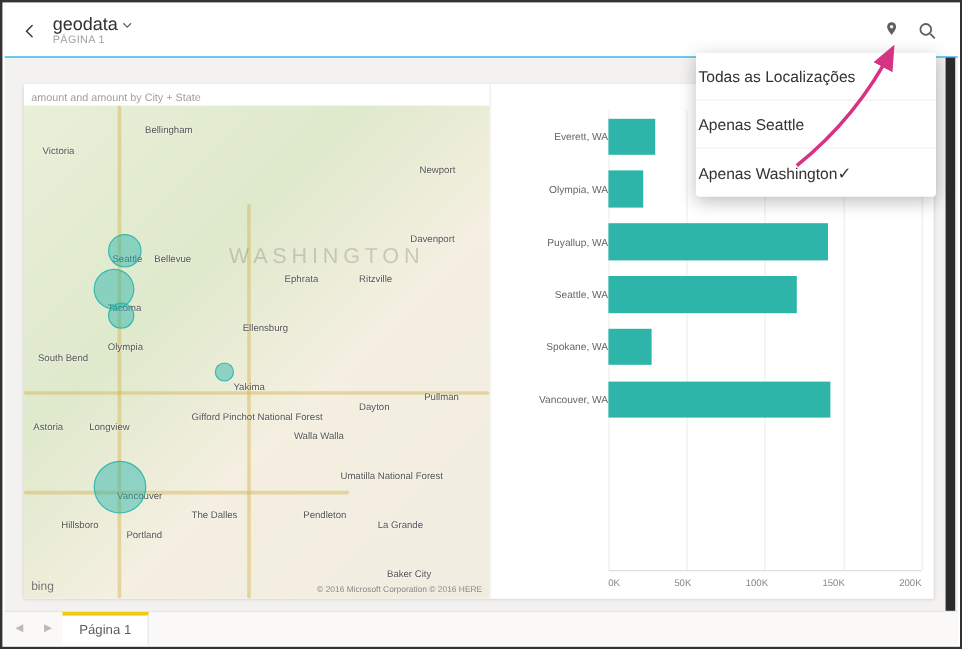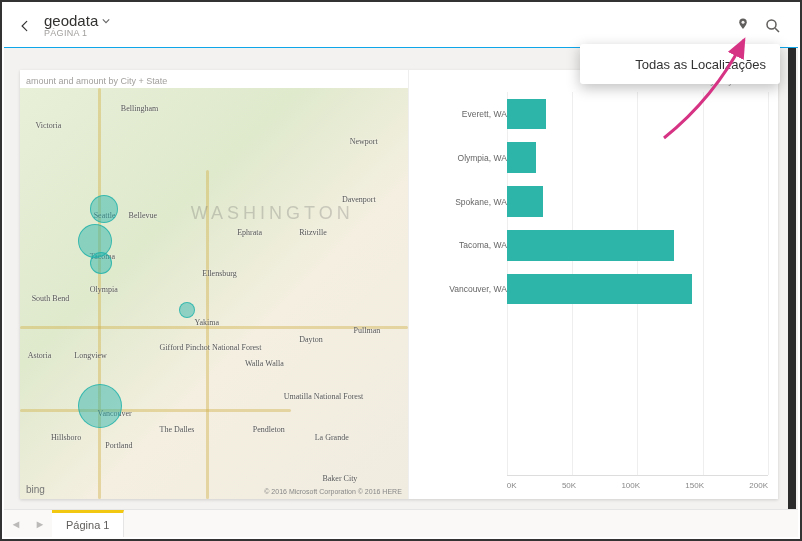--- a/index.html
+++ b/index.html
@@ -18,36 +18,36 @@
   .map-pane { flex: 1.2; position: relative; border-right: 1px solid #eee; overflow: hidden; }
   .chart-pane { flex: 1; position: relative; padding: 18px 10px 6px 4px; }
   .vistitle { position: absolute; top: 6px; font-size: 9px; color: #a19f9d; }
   .vistitle.left { left: 6px; }
   .vistitle.right { right: 14px; }
   
   .mapbg { position: absolute; inset: 18px 0 0 0; background:
     linear-gradient(135deg,#e8f0d8 0%,#dfe9cc 35%,#f4efe0 60%,#f0ece0 100%);
   }
   .road { position: absolute; background: rgba(210,180,80,.45); border-radius: 2px; }
-  .city { position: absolute; font-size: 8px; color: #555; white-space: nowrap; text-shadow: 0 0 2px #fff; font-family: Liberation Serif, serif; }
+  .city { position: absolute; font-size: 8px; color: #555; white-space: nowrap; text-shadow: 0 0 2px #fff; }
   .statelbl { position: absolute; font-size: 18px; color: rgba(100,100,100,.28); letter-spacing: 4px; font-weight: 500; }
   .bubble { position: absolute; border-radius: 50%; background: rgba(32,178,170,.45); border: 1px solid rgba(32,178,170,.8); }
   .bing { position: absolute; left: 6px; bottom: 4px; font-size: 10px; color: #777; font-weight:400; }
   .attr { position: absolute; right: 6px; bottom: 4px; font-size: 7px; color: #888; }
   
   .bars { position: absolute; left: 4px; right: 10px; top: 22px; bottom: 26px; }
   .brow { display: flex; align-items: center; height: 11.5%; }
   .blabel { width: 62px; font-size: 8.5px; color: #666; text-align: right; padding-right: 0; white-space: nowrap; overflow: hidden; }
   .btrack { flex: 1; height: 70%; position: relative; }
   .bbar { position: absolute; left: 0; top: 0; bottom: 0; background: #2cb5a8; }
   .xaxis { position: absolute; left: 66px; right: 10px; bottom: 8px; height: 16px; border-top: 1px solid #ddd; display: flex; justify-content: space-between; font-size: 8px; color: #888; padding-top: 5px; }
   .gridv { position: absolute; top: 22px; bottom: 24px; width: 1px; background: #eee; }
   
   .dropdown { position: absolute; top: 40px; right: 18px; width: 200px; background: #fff; border-radius: 3px; box-shadow: 0 4px 14px rgba(0,0,0,.25); overflow: hidden; z-index: 40; }
-  .ditem { height: 40px; display: flex; align-items: center; padding: 0 14px; font-size: 13px; color: #333; border-bottom: 1px solid #f0f0f0; cursor: pointer; justify-content: flex-end; }
+  .ditem { height: 40px; display: flex; align-items: center; padding: 0 2px; font-size: 13px; color: #333; border-bottom: 1px solid #f0f0f0; cursor: pointer; justify-content: flex-start; }
   .ditem:last-child { border-bottom: none; }
   .check { font-size: 14px; color: #333; }
   
   .arrow { position: absolute; z-index: 50; pointer-events: none; }
   
   .tabs { position: absolute; left: 0; right: 0; bottom: 0; height: 28px; background: #faf9f8; border-top: 1px solid #e5e5e5; display: flex; align-items: stretch; }
   .tabnav { width: 24px; display: flex; align-items: center; justify-content: center; color: #bcbab8; font-size: 11px; cursor: pointer; }
   .tab { padding: 0 14px; display: flex; align-items: center; font-size: 11px; color: #605e5c; background: #fff; border-top: 3px solid #f2c811; border-right: 1px solid #e5e5e5; cursor: pointer; }
   .right-scroll { position: absolute; right: 2px; top: 44px; bottom: 28px; width: 8px; background:#2b2b2b; }
 </style>
@@ -154,29 +154,35 @@
                   <div class="bbar" style="width: 15%;"></div>
                 </div>
               </div>
               <div class="brow">
                 <div class="blabel">Olympia, WA</div>
                 <div class="btrack">
                   <div class="bbar" style="width: 11%;"></div>
                 </div>
               </div>
               <div class="brow">
+                <div class="blabel">Puyallup, WA</div>
+                <div class="btrack">
+                  <div class="bbar" style="width: 70%;"></div>
+                </div>
+              </div>
+              <div class="brow">
+                <div class="blabel">Seattle, WA</div>
+                <div class="btrack">
+                  <div class="bbar" style="width: 60%;"></div>
+                </div>
+              </div>
+              <div class="brow">
                 <div class="blabel">Spokane, WA</div>
                 <div class="btrack">
                   <div class="bbar" style="width: 14%;"></div>
-                </div>
-              </div>
-              <div class="brow">
-                <div class="blabel">Tacoma, WA</div>
-                <div class="btrack">
-                  <div class="bbar" style="width: 64%;"></div>
                 </div>
               </div>
               <div class="brow">
                 <div class="blabel">Vancouver, WA</div>
                 <div class="btrack">
                   <div class="bbar" style="width: 71%;"></div>
                 </div>
               </div>
             </div>
         <div class="xaxis">
@@ -196,20 +202,27 @@
       <div class="tab">Página 1</div>
     </div>
   </div>
 
   <div class="right-scroll"></div>
 
   <div class="dropdown">
     <div class="ditem">
       <span>Todas as Localizações</span>
     </div>
+    <div class="ditem">
+      <span>Apenas Seattle</span>
+    </div>
+    <div class="ditem">
+      <span>Apenas Washington</span>
+      <span class="check">✓</span>
+    </div>
   </div>
 
   <svg class="arrow" style="left:640px;top:24px" width="130" height="120">
     <defs>
           <marker id="ah" markerWidth="8" markerHeight="8" refX="6" refY="3" orient="auto">
             <path d="M0,0 L7,3 L0,6 Z" fill="#d63384"></path>
           </marker>
         </defs>
     <path d="M20,110 Q70,70 100,12" stroke="#d63384" stroke-width="3" fill="none" marker-end="url(#ah)"></path>
   </svg>

